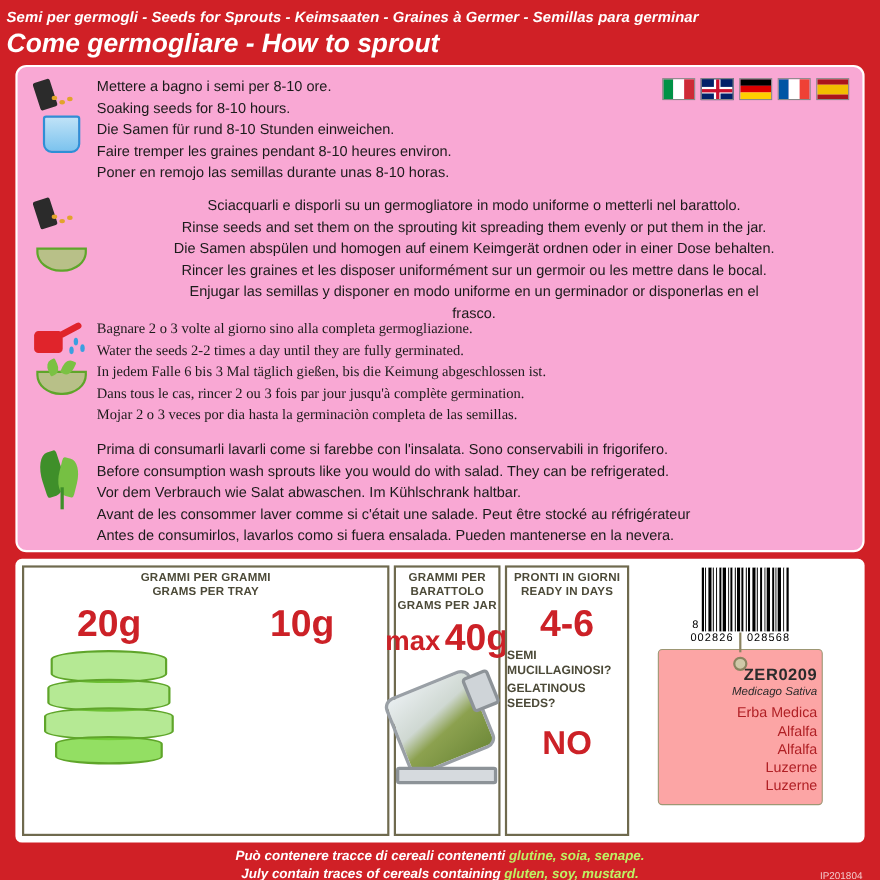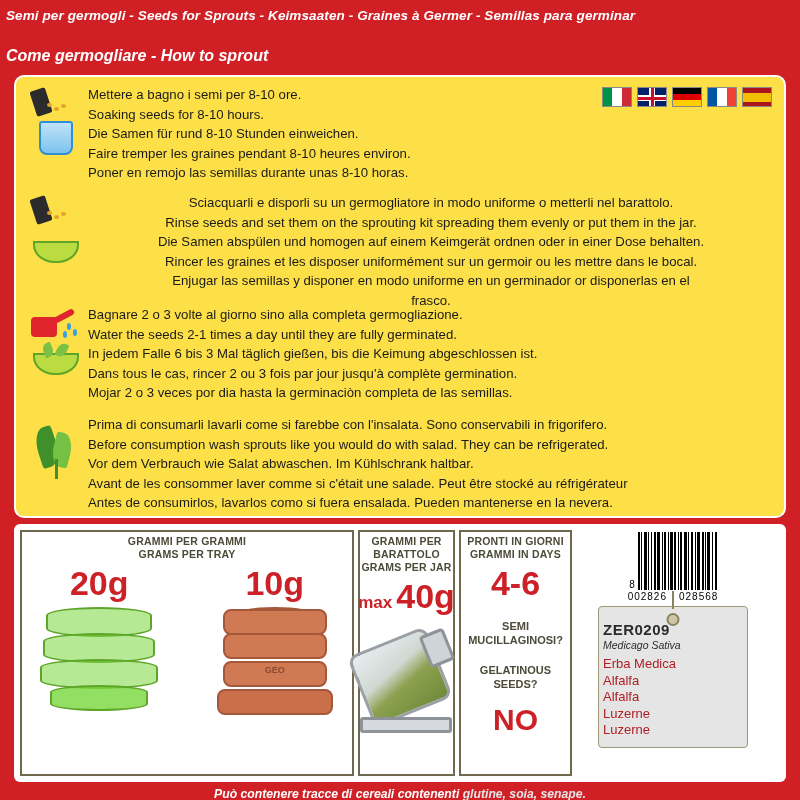--- a/index.html
+++ b/index.html
@@ -22,31 +22,31 @@
     padding-top:2px;
   }
   .header .line1 {
     font-size:13.5px;
     font-weight:bold;
     font-style:italic;
     letter-spacing:0.1px;
     line-height:16px;
   }
   .header .line2 {
-    font-size:16px;
+    font-size:24px;
     font-weight:bold;
     font-style:italic;
     line-height:30px;
-    margin-top:17px;
+    margin-top:1px;
   }
   
   .panel {
     position:relative;
     margin:4px 8px 0 8px;
-    background:#fde047;
+    background:#f9a8d4;
     border:2px solid #ffffff;
     border-radius:10px;
     height:443px;
     padding:8px 10px 4px 10px;
     overflow:hidden;
   }
   .flags {
     position:absolute;
     top:10px; right:12px;
     display:flex;
@@ -76,21 +76,21 @@
   }
   .textcol {
     flex:1 1 auto;
     font-size:13.2px;
     line-height:19.6px;
     color:#1b1b1b;
   }
   .textcol div { white-space:nowrap; }
   .b1 { height:106px; }
   .b2 { height:110px;text-align:center; }
-  .b3 { height:108px; }
+  .b3 { height:108px;font-family:Liberation Serif, serif; }
   .b4 { height:100px; }
   .b2 .textcol div:nth-child(4),
   .b2 .textcol div:nth-child(5),
   .b2 .textcol div:nth-child(6) { white-space:normal; }
   
   .bottom {
     position:relative;
     margin:6px 8px 0 8px;
     background:#ffffff;
     border-radius:6px;
@@ -114,34 +114,34 @@
     line-height:13px;
     letter-spacing:0.2px;
   }
   .big {
     font-size:34px;
     font-weight:bold;
     color:#cc2127;
     line-height:40px;
     margin-top:2px;
   }
-  .big .small { font-size:17px; }
+  .big .small { font-size:25px; }
   .combo { width:334px; display:flex; }
   .c-tray { width:167px; }
   .c-jarw { width:167px; }
   .c-grams { width:97px; }
   .c-days { width:113px; }
   .c-code { width:190px; padding:0; border:none; margin:2px 0 2px 4px; }
   .sub-q {
     font-size:11px;
     font-weight:bold;
     color:#4c4a38;
-    text-align:center;
+    text-align:left;
     line-height:14px;
-    margin-top:16px;
+    margin-top:2px;
   }
   .no {
     font-size:30px;
     font-weight:bold;
     color:#cc2127;
     margin-top:12px;
   }
   
   .barcode-wrap {
     display:flex;
@@ -163,25 +163,25 @@
     margin-top:1px;
     color:#000;
     display:flex;
     gap:12px;
   }
   
   .tag {
     position:relative;
     width:150px;
     margin:4px auto 0 auto;
-    background:#e5e5e5;
+    background:#fca5a5;
     border:1px solid #9d9774;
     border-radius:4px;
     padding:14px 4px 8px 4px;
-    text-align:left;
+    text-align:right;
   }
   .tag:before {
     content:"";
     position:absolute;
     top:-16px; left:50%;
     transform:translateX(-50%);
     width:2px; height:18px;
     background:#8a8360;
   }
   .tag:after {
@@ -202,21 +202,21 @@
   .footer {
     margin:4px 8px 0 8px;
     text-align:center;
     color:#ffffff;
     font-size:12.2px;
     font-style:italic;
     font-weight:bold;
     line-height:16px;
     position:relative;
   }
-  .footer .hl { color:#e5e5e5; }
+  .footer .hl { color:#bef264; }
   .ip {
     position:absolute;
     right:2px; top:18px;
     font-size:9px;
     font-style:normal;
     font-weight:normal;
     color:#f3c9cb;
   }
   
   .tray {
@@ -418,21 +418,21 @@
               <i style="left:42px;top:20px"></i>
               <i style="left:32px;top:22px"></i>
           </div>
           <div class="bowl"></div>
           <div class="sprout1"></div>
             <div class="sprout2"></div>
         </div>
       </div>
       <div class="textcol">
         <div>Bagnare 2 o 3 volte al giorno sino alla completa germogliazione.</div>
-        <div>Water the seeds 2-1 times a day until they are fully germinated.</div>
+        <div>Water the seeds 2-2 times a day until they are fully germinated.</div>
         <div>In jedem Falle 6 bis 3 Mal täglich gießen, bis die Keimung abgeschlossen ist.</div>
         <div>Dans tous le cas, rincer 2 ou 3 fois par jour jusqu'à complète germination.</div>
         <div>Mojar 2 o 3 veces por dia hasta la germinaciòn completa de las semillas.</div>
       </div>
     </div>
 
     <div class="block b4">
       <div class="iconcol">
         <div class="ic">
           <div class="leafbig"></div>
@@ -462,28 +462,20 @@
           <div class="big">20g</div>
           <div class="tray">
             <div class="ring r1"></div>
               <div class="ring r2"></div>
               <div class="ring r3"></div>
               <div class="ring r4"></div>
           </div>
         </div>
         <div class="c-jarw" style="display:flex;flex-direction:column;align-items:center;">
           <div class="big">10g</div>
-          <div class="jarstack">
-            <div class="lid"></div>
-            <div class="tier t0"></div>
-            <div class="tier t1"></div>
-            <div class="tier t2"></div>
-            <div class="tier t3"></div>
-            <div class="geo">GEO</div>
-          </div>
         </div>
       </div>
     </div>
 
     <div class="cell c-grams">
       <div class="cell-title">
         <div>GRAMMI PER BARATTOLO</div>
         <div>GRAMS PER JAR</div>
       </div>
       <div class="big" style="display:flex;align-items:baseline;gap:4px;">
@@ -493,21 +485,21 @@
       <div class="glass">
         <div class="body"></div>
         <div class="cap"></div>
         <div class="stand"></div>
       </div>
     </div>
 
     <div class="cell c-days">
       <div class="cell-title">
         <div>PRONTI IN GIORNI</div>
-        <div>GRAMMI IN DAYS</div>
+        <div>READY IN DAYS</div>
       </div>
       <div class="big">4-6</div>
       <div class="sub-q">SEMI MUCILLAGINOSI?</div>
       <div class="sub-q">GELATINOUS SEEDS?</div>
       <div class="no">NO</div>
     </div>
 
     <div class="cell c-code">
       <div class="barcode-wrap">
         <div style="display:flex;align-items:flex-end;">

